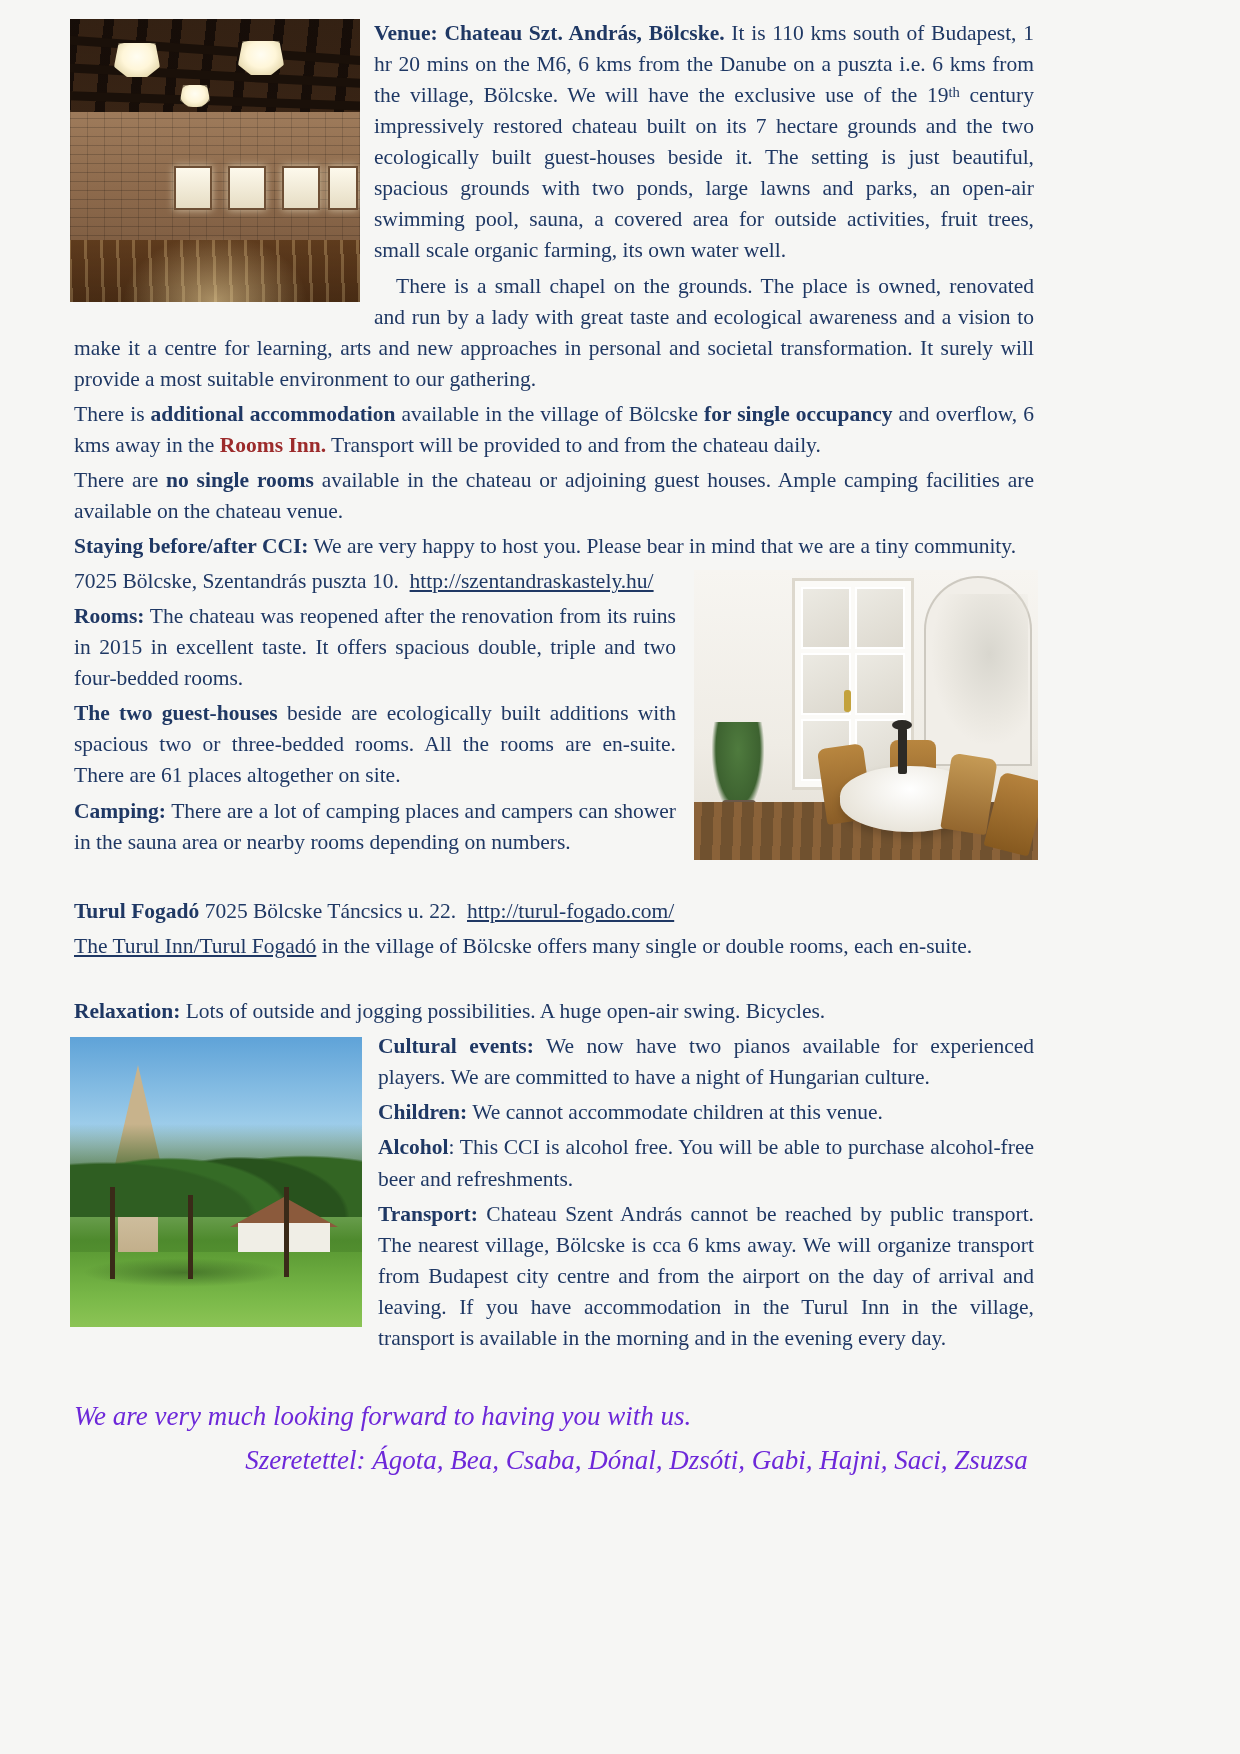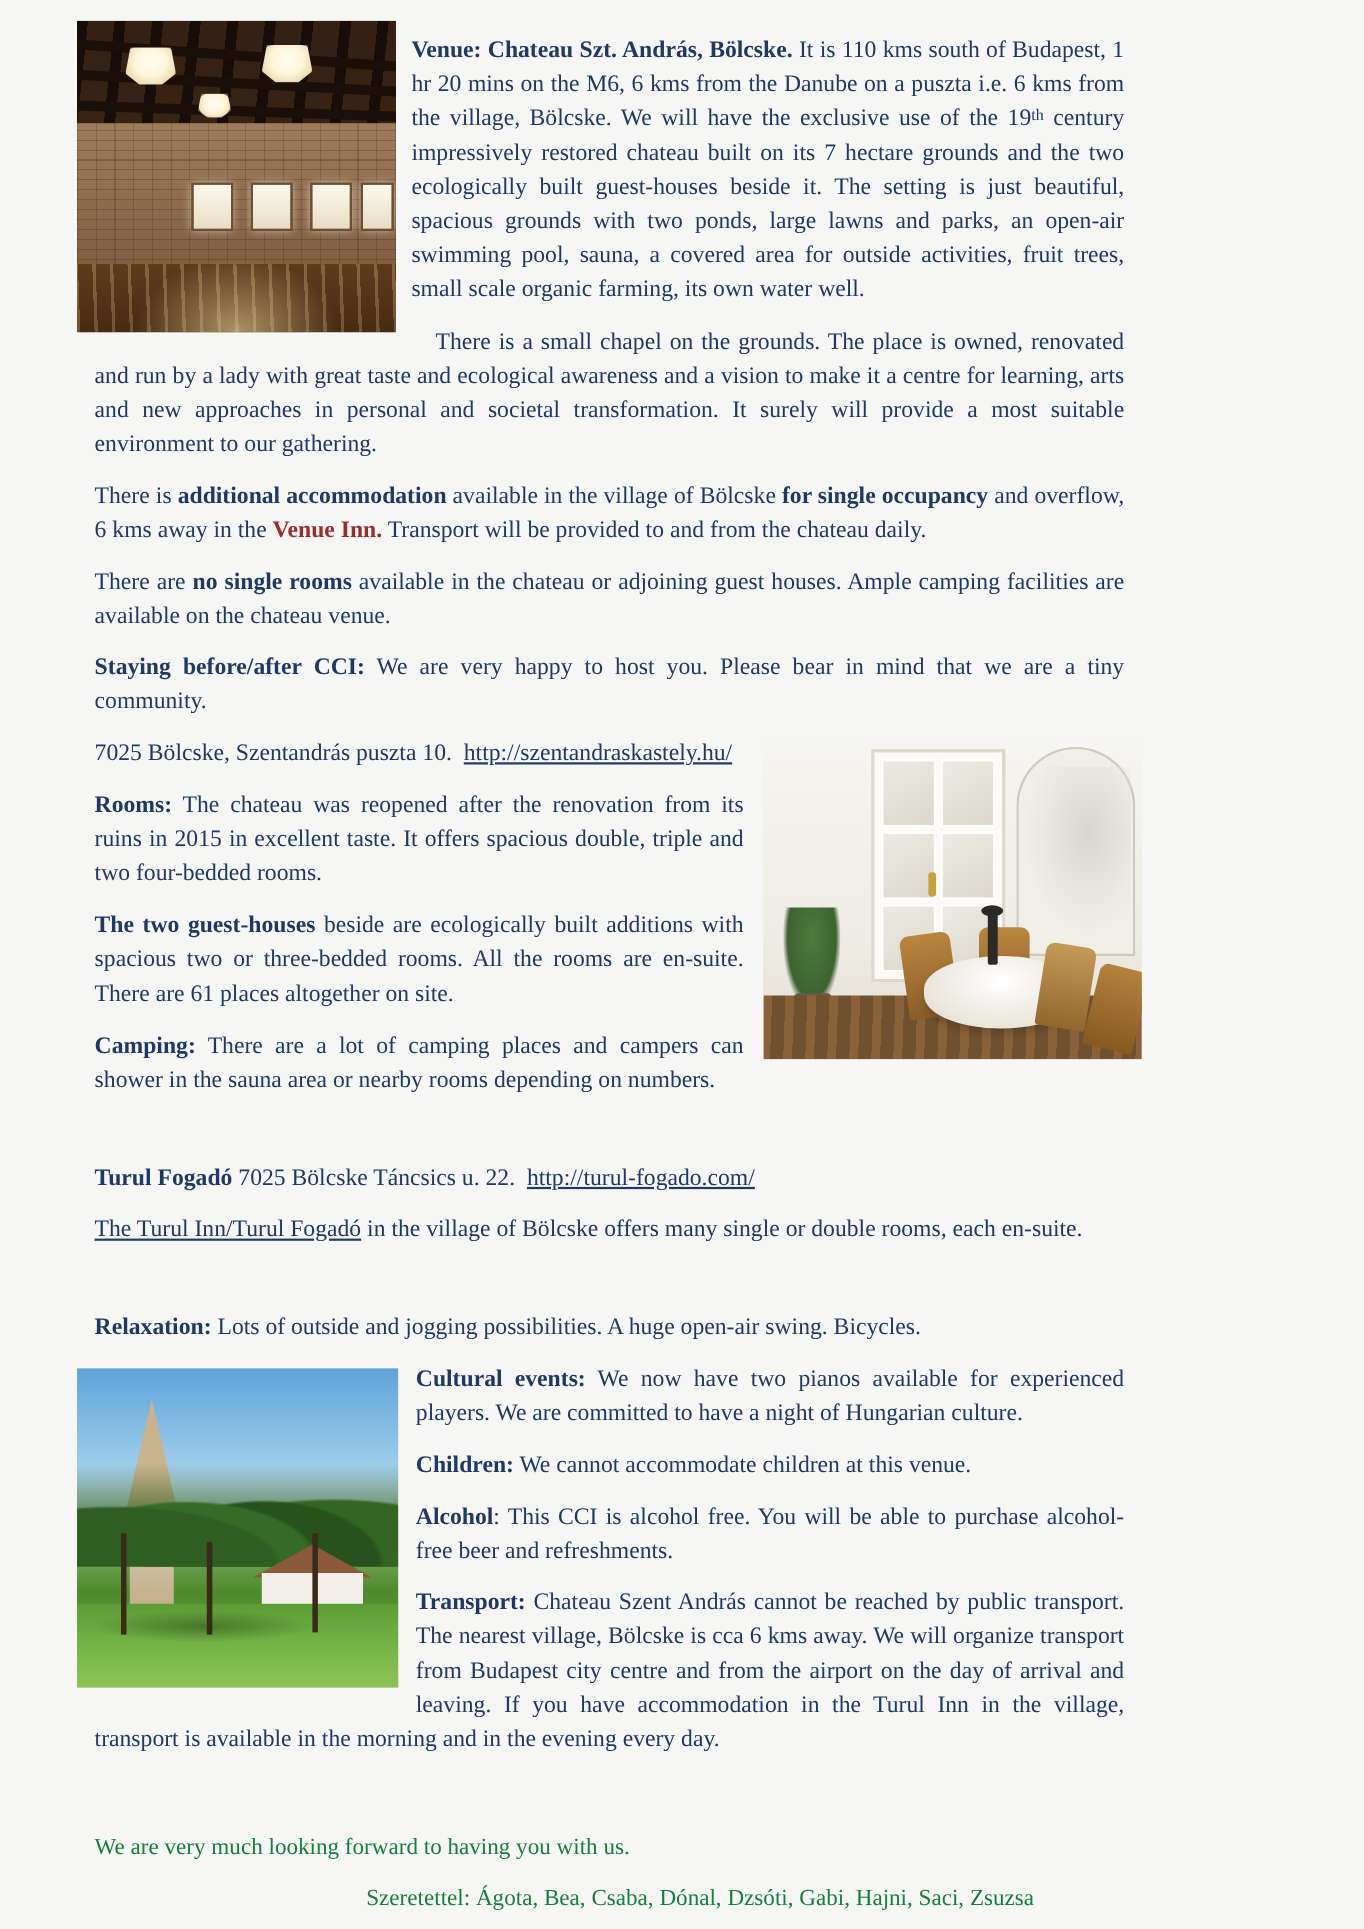--- a/index.html
+++ b/index.html
@@ -28,21 +28,21 @@
   }
 
   .content {
     position: absolute;
     left: 70px;
     top: 14px;
     width: 968px;
   }
 
   p {
-    margin: 16px;
+    margin: 4px;
     font-size: 21.5px;
     line-height: 1.445;
     text-align: justify;
     text-justify: inter-word;
     color: #1f3864;
     hyphens: none;
   }
 
   b, .b { font-weight: bold; }
   .red { color: #9c2b2b; font-weight: bold; }
@@ -198,23 +198,24 @@
   .ph-lawn .shadow {
     position:absolute; left:4%; bottom:14%; width:70%; height:10%;
     background: radial-gradient(ellipse at 50% 50%, rgba(30,60,20,.45), rgba(30,60,20,0) 70%);
   }
   .ph-lawn .trunk { position:absolute; width:5px; background:#3a2a18; }
 
   .spacer { height: 26px; }
   .clear { clear: both; }
 
   .closing {
-    font-size: 21px;
+    font-style: italic;
+    font-size: 27px;
     line-height: 1.5;
-    color: #15803d;
+    color: #6d28d9;
     text-align: left;
   }
   .closing .indent { display: inline-block; width: 165px; }
 </style>
 </head>
 <body>
 
 <div class="page">
   <div class="content">
 
@@ -234,21 +235,21 @@
         <div class="win" style="left:258px; width:26px;"></div>
         <div class="floor"></div>
         <div class="glow"></div>
       </div>
     </div>
 
     <p><b>Venue: Chateau Szt. András, Bölcske.</b><span> It is 110 kms south of Budapest, 1 hr 20 mins on the M6, 6 kms from the Danube on a puszta i.e. 6 kms from the village, Bölcske. We will have the exclusive use of the 19</span><span class="sup">th</span><span> century impressively restored chateau built on its 7 hectare grounds and the two ecologically built guest-houses beside it. The setting is just beautiful, spacious grounds with two ponds, large lawns and parks, an open-air swimming pool, sauna, a covered area for outside activities, fruit trees, small scale organic farming, its own water well.</span></p>
 
     <p style="text-indent:22px">There is a small chapel on the grounds. The place is owned, renovated and run by a lady with great taste and ecological awareness and a vision to make it a centre for learning, arts and new approaches in personal and societal transformation. It surely will provide a most suitable environment to our gathering.</p>
 
-    <p><span>There is </span><b>additional accommodation</b><span> available in the village of Bölcske </span><b>for single occupancy</b><span> and overflow, 6 kms away in the </span><span class="red">Venue Inn.</span><span> Transport will be provided to and from the chateau daily.</span></p>
+    <p><span>There is </span><b>additional accommodation</b><span> available in the village of Bölcske </span><b>for single occupancy</b><span> and overflow, 6 kms away in the </span><span class="red">Rooms Inn.</span><span> Transport will be provided to and from the chateau daily.</span></p>
 
     <p><span>There are </span><b>no single rooms</b><span> available in the chateau or adjoining guest houses. Ample camping facilities are available on the chateau venue.</span></p>
 
     <p><b>Staying before/after CCI:</b><span> We are very happy to host you. Please bear in mind that we are a tiny community.</span></p>
 
 
 
     <div class="float-right-img">
       <div class="ph-room">
         <div class="wallbg"></div>

